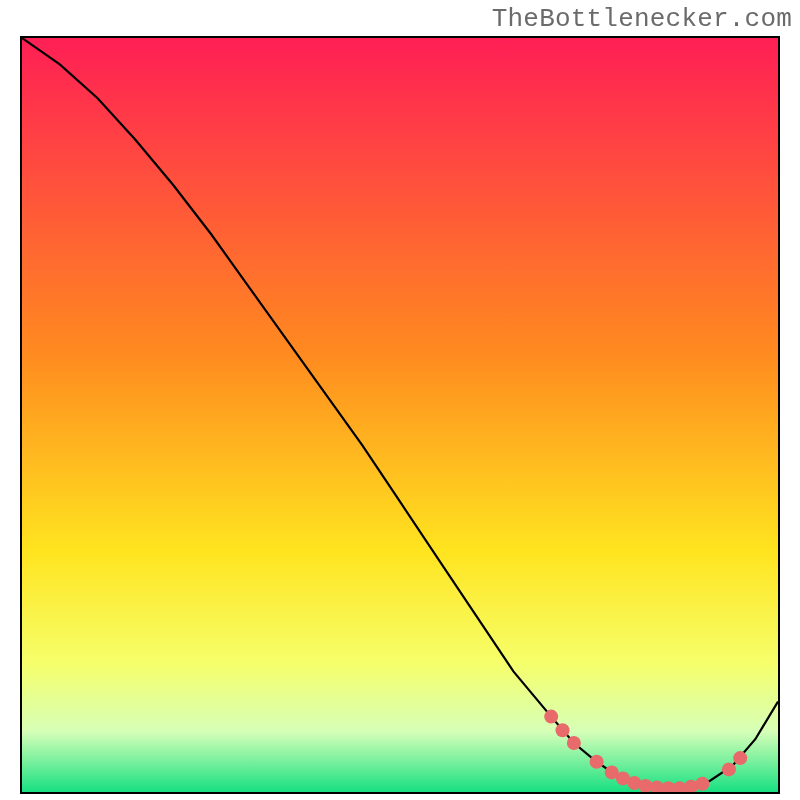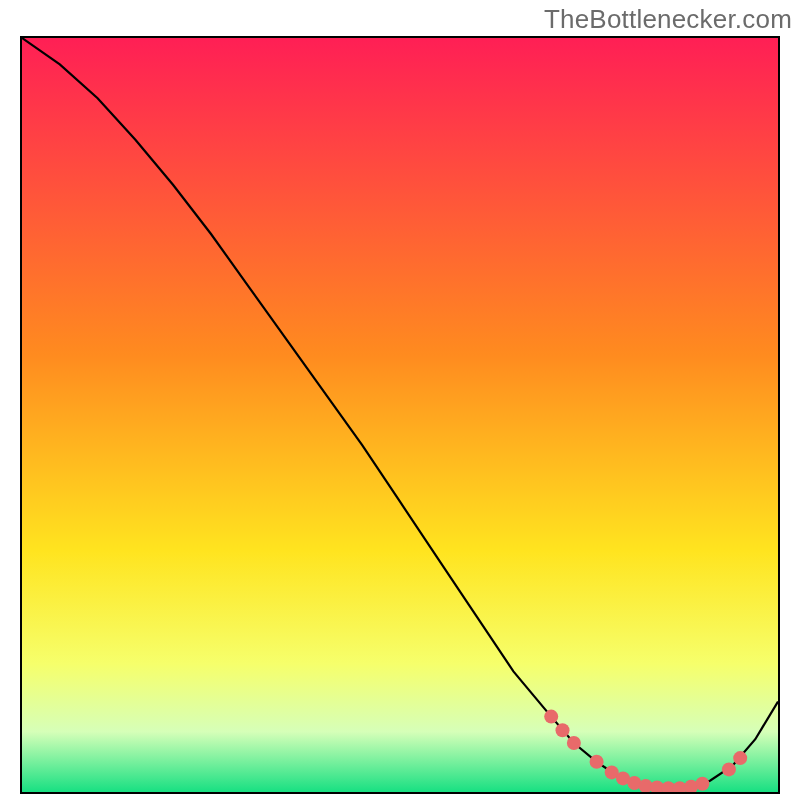--- a/index.html
+++ b/index.html
@@ -18,20 +18,21 @@
   }
   .watermark {
     position: absolute;
     top: 4px;
     right: 8px;
     font-size: 26px;
     font-weight: 500;
     color: #6b6b6b;
     letter-spacing: 0.2px;
     z-index: 5;
+    font-family: Liberation Mono, monospace;
   }
   .plot-area {
     position: absolute;
     left: 20px;
     top: 36px;
     width: 760px;
     height: 758px;
     border: 2px solid #000;
     box-sizing: border-box;
     overflow: hidden;

